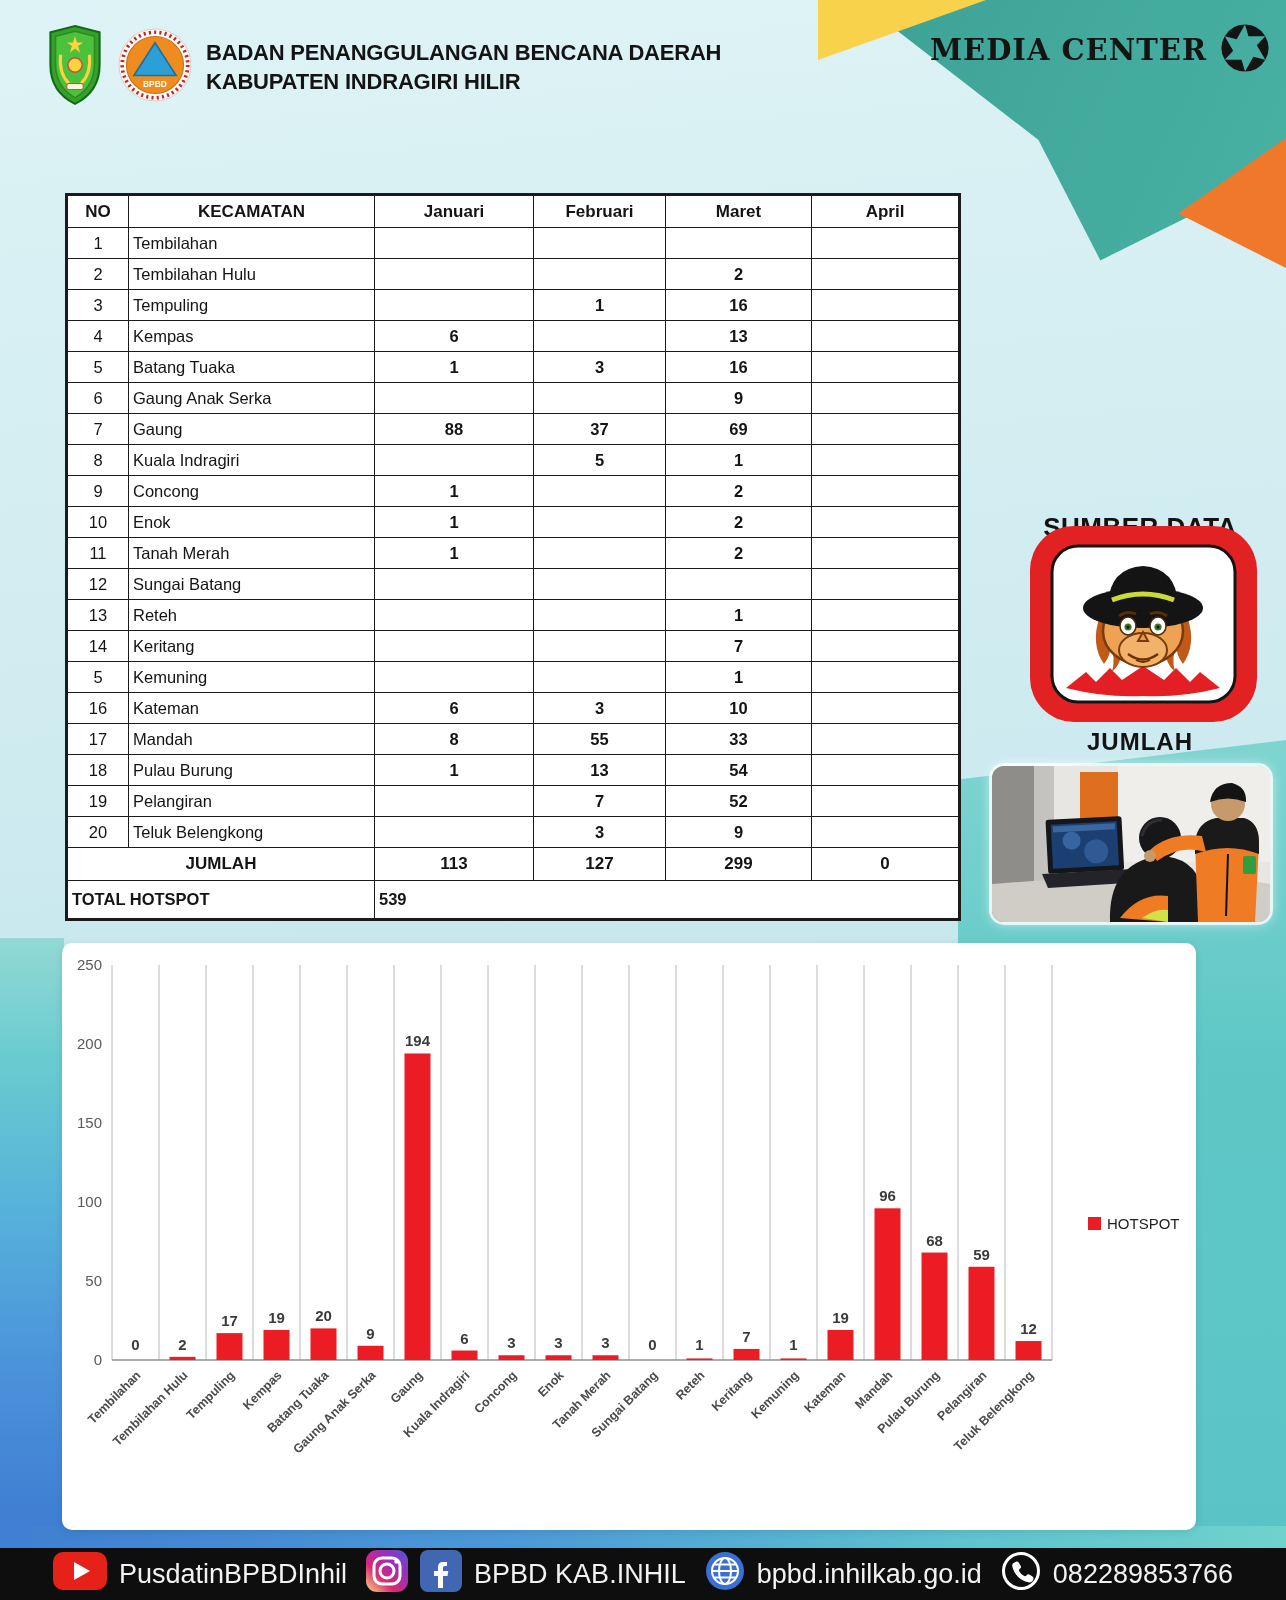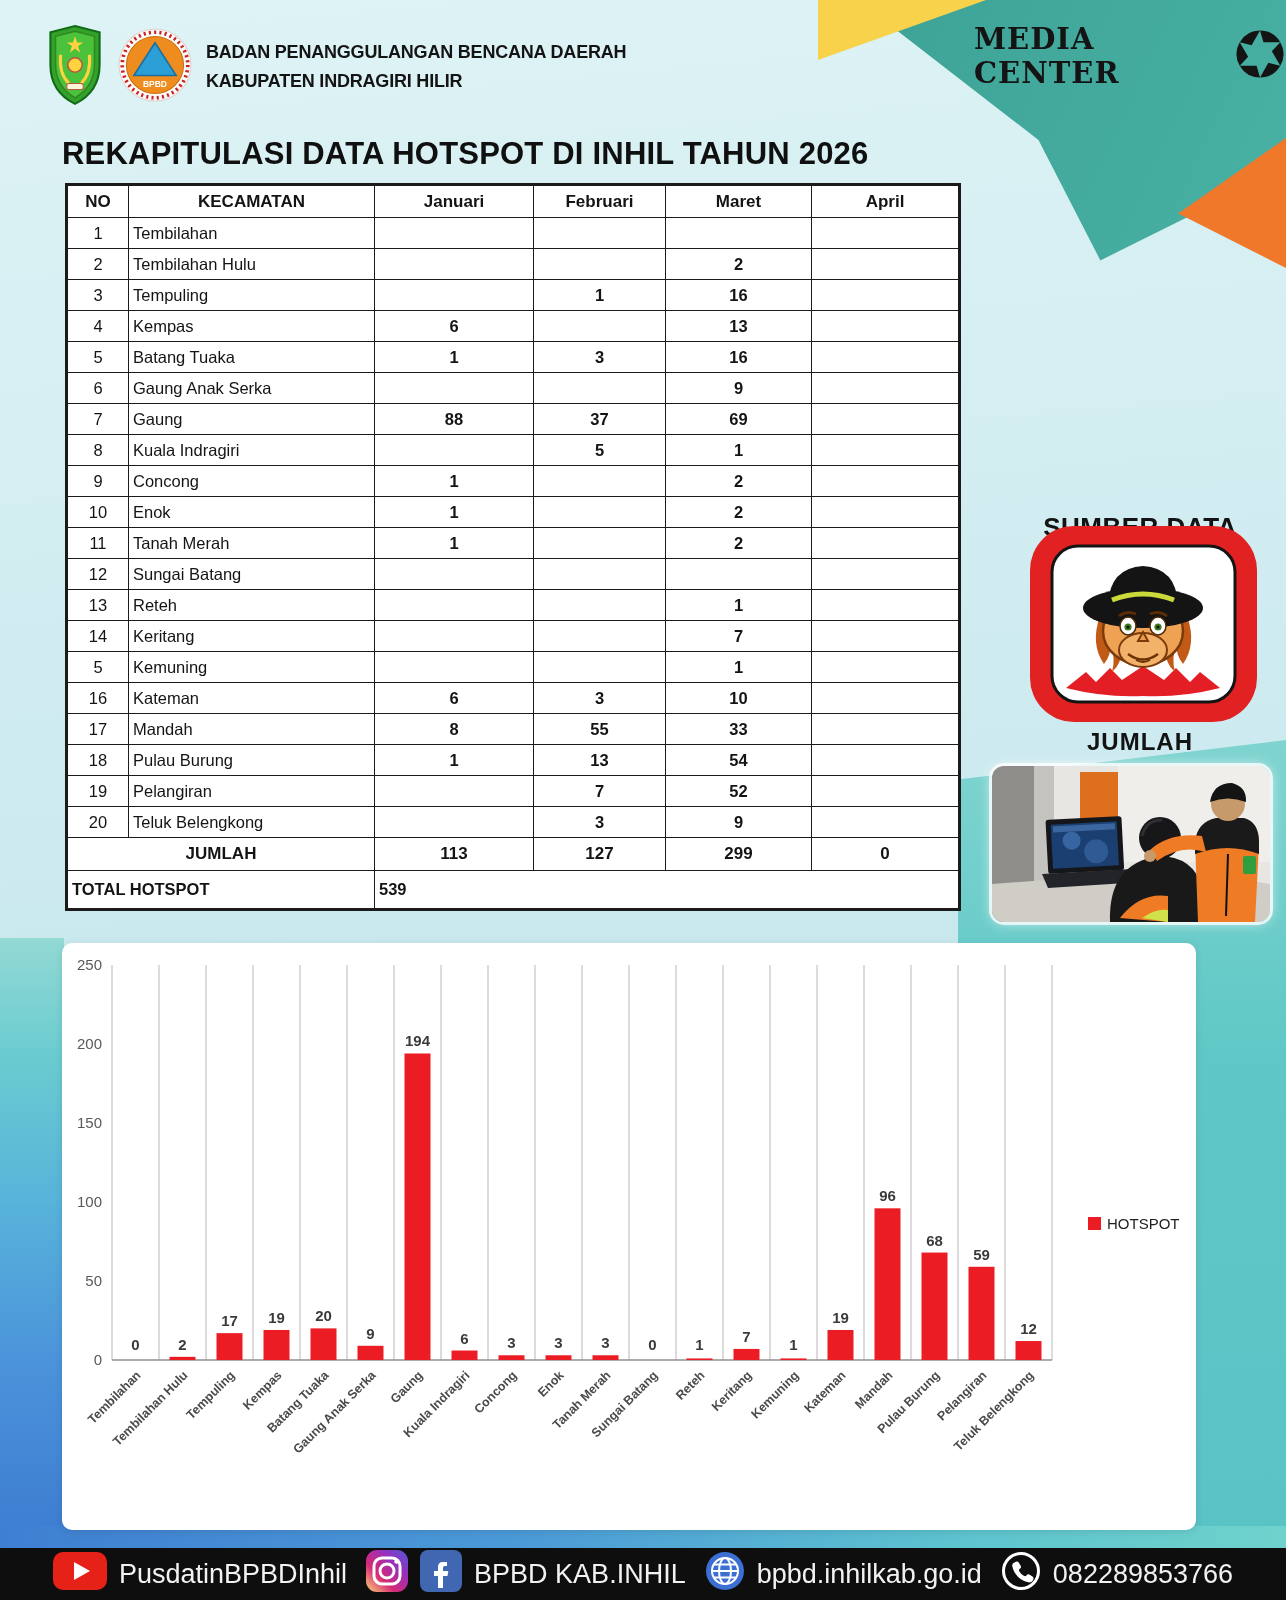--- a/index.html
+++ b/index.html
@@ -16,29 +16,29 @@
     clip-path:polygon(100% 0,100% 100%,2% 58%);}
   .right-teal{left:958px;top:740px;width:328px;height:788px;
     background:linear-gradient(180deg,#7fd4d0,#5fc8c6 40%,#5ac3c6);
     clip-path:polygon(0 5%,100% 0,100% 100%,0 100%);}
   .left-band{left:0;top:938px;width:64px;height:590px;
     background:linear-gradient(180deg,#93d9d4 0%,#6accd0 20%,#57b3da 45%,#4b93da 72%,#3f7ed2 100%);}
   .bottom-strip{left:0;top:1526px;width:1286px;height:22px;
     background:linear-gradient(90deg,#3f7fd2,#4b9ad8 40%,#5ec4cf 75%,#6fd2cc);}
   
   .logo-row{position:absolute;left:46px;top:24px;display:flex;align-items:center;gap:14px;z-index:2;}
-  .agency{font-weight:bold;color:#141414;font-size:18px;line-height:29px;letter-spacing:-0.2px;}
-  .media-center{position:absolute;left:974px;top:22px;display:flex;align-items:center;gap:12px;z-index:2;}
+  .agency{font-weight:bold;color:#141414;font-size:22px;line-height:29px;letter-spacing:-0.2px;}
+  .media-center{position:absolute;left:930px;top:22px;display:flex;align-items:center;gap:12px;z-index:2;}
   .media-center .mc-text{font-family:"DejaVu Serif",serif;font-weight:bold;font-size:29px;
     letter-spacing:1px;color:#141414;}
   
   .page-title{position:absolute;left:62px;top:136px;z-index:2;font-size:31px;font-weight:bold;
     color:#101010;letter-spacing:.2px;}
   
-  .tbl-wrap{position:absolute;left:65px;top:183px;z-index:2;}
+  .tbl-wrap{position:absolute;left:65px;top:193px;z-index:2;}
   table.hotspot{border-collapse:collapse;background:#fff;border:3px solid #1b1b1b;}
   table.hotspot td,table.hotspot th{border:1.6px solid #1b1b1b;padding:0 4px;background:#fff;
     font-size:16.5px;color:#141414;height:31px;box-sizing:border-box;}
   table.hotspot th{font-weight:bold;font-size:17px;height:33px;text-align:center;}
   td.c-no{text-align:center;width:62px;}
   td.c-name{width:246px;padding-left:7px;}
   td.c-m{text-align:center;}
   td.c-jan{width:159px;}td.c-feb{width:132px;}td.c-mar{width:146px;}td.c-apr{width:148px;}
   td.hot{background:var(--red-cell,#f96363);color:var(--red-cell-text,#7e1d1d);font-weight:bold;}
   tr.jumlah td{font-weight:bold;height:33px;text-align:center;font-size:17px;margin-left:16px;}
@@ -110,21 +110,20 @@
           <path d="M0,-27 A27,27 0 0 1 23.4,-13.5 L4,-13.5 Z" transform="rotate(60)"></path>
           <path d="M0,-27 A27,27 0 0 1 23.4,-13.5 L4,-13.5 Z" transform="rotate(120)"></path>
           <path d="M0,-27 A27,27 0 0 1 23.4,-13.5 L4,-13.5 Z" transform="rotate(180)"></path>
           <path d="M0,-27 A27,27 0 0 1 23.4,-13.5 L4,-13.5 Z" transform="rotate(240)"></path>
           <path d="M0,-27 A27,27 0 0 1 23.4,-13.5 L4,-13.5 Z" transform="rotate(300)"></path>
         </g>
       </svg>
     </span>
   </div>
 
-  <div class="page-title">REKAPITULASI DATA HOTSPOT DI INHIL TAHUN 2026</div>
 
   <div class="tbl-wrap">
     <table class="hotspot">
       <thead>
           <tr>
             <th class="c-no">NO</th>
             <th class="c-name">KECAMATAN</th>
             <th class="c-jan">Januari</th>
             <th class="c-feb">Februari</th>
             <th class="c-mar">Maret</th>

